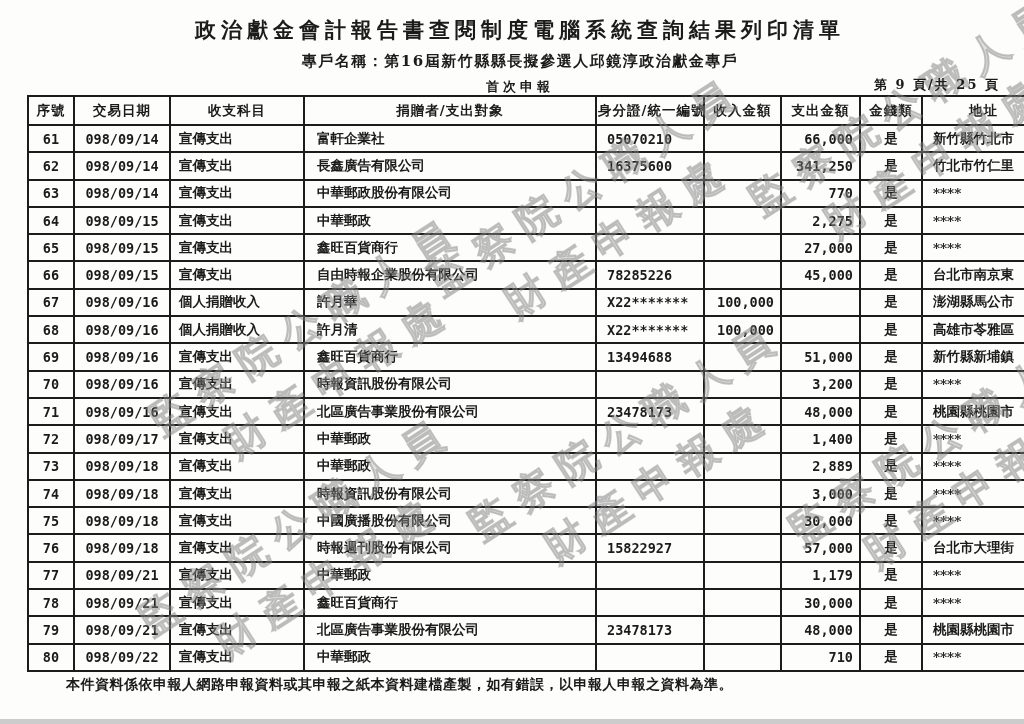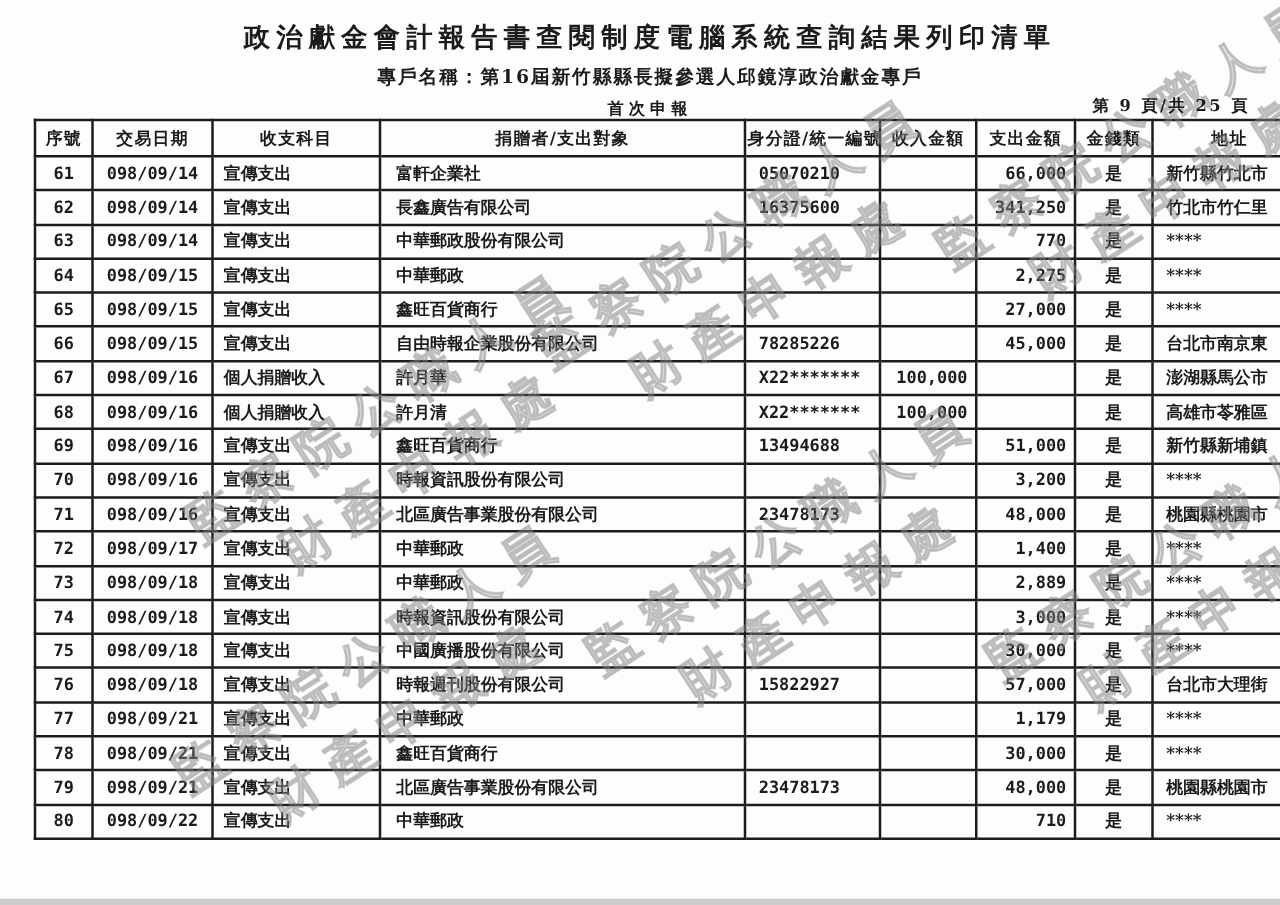--- a/index.html
+++ b/index.html
@@ -374,15 +374,16 @@
           <td class="c3 left">中華郵政</td>
           <td class="c4 left num"></td>
           <td class="c5 right num"></td>
           <td class="c6 right num">710</td>
           <td class="c7 center">是</td>
           <td class="c8 left">****</td>
         </tr>
       </tbody>
   </table>
 
+  <div class="footer-note">本件資料係依申報人網路申報資料或其申報之紙本資料建檔產製，如有錯誤，以申報人申報之資料為準。</div>
 
   <div class="bottom-edge"></div>
 </div>
 
 </body></html>

